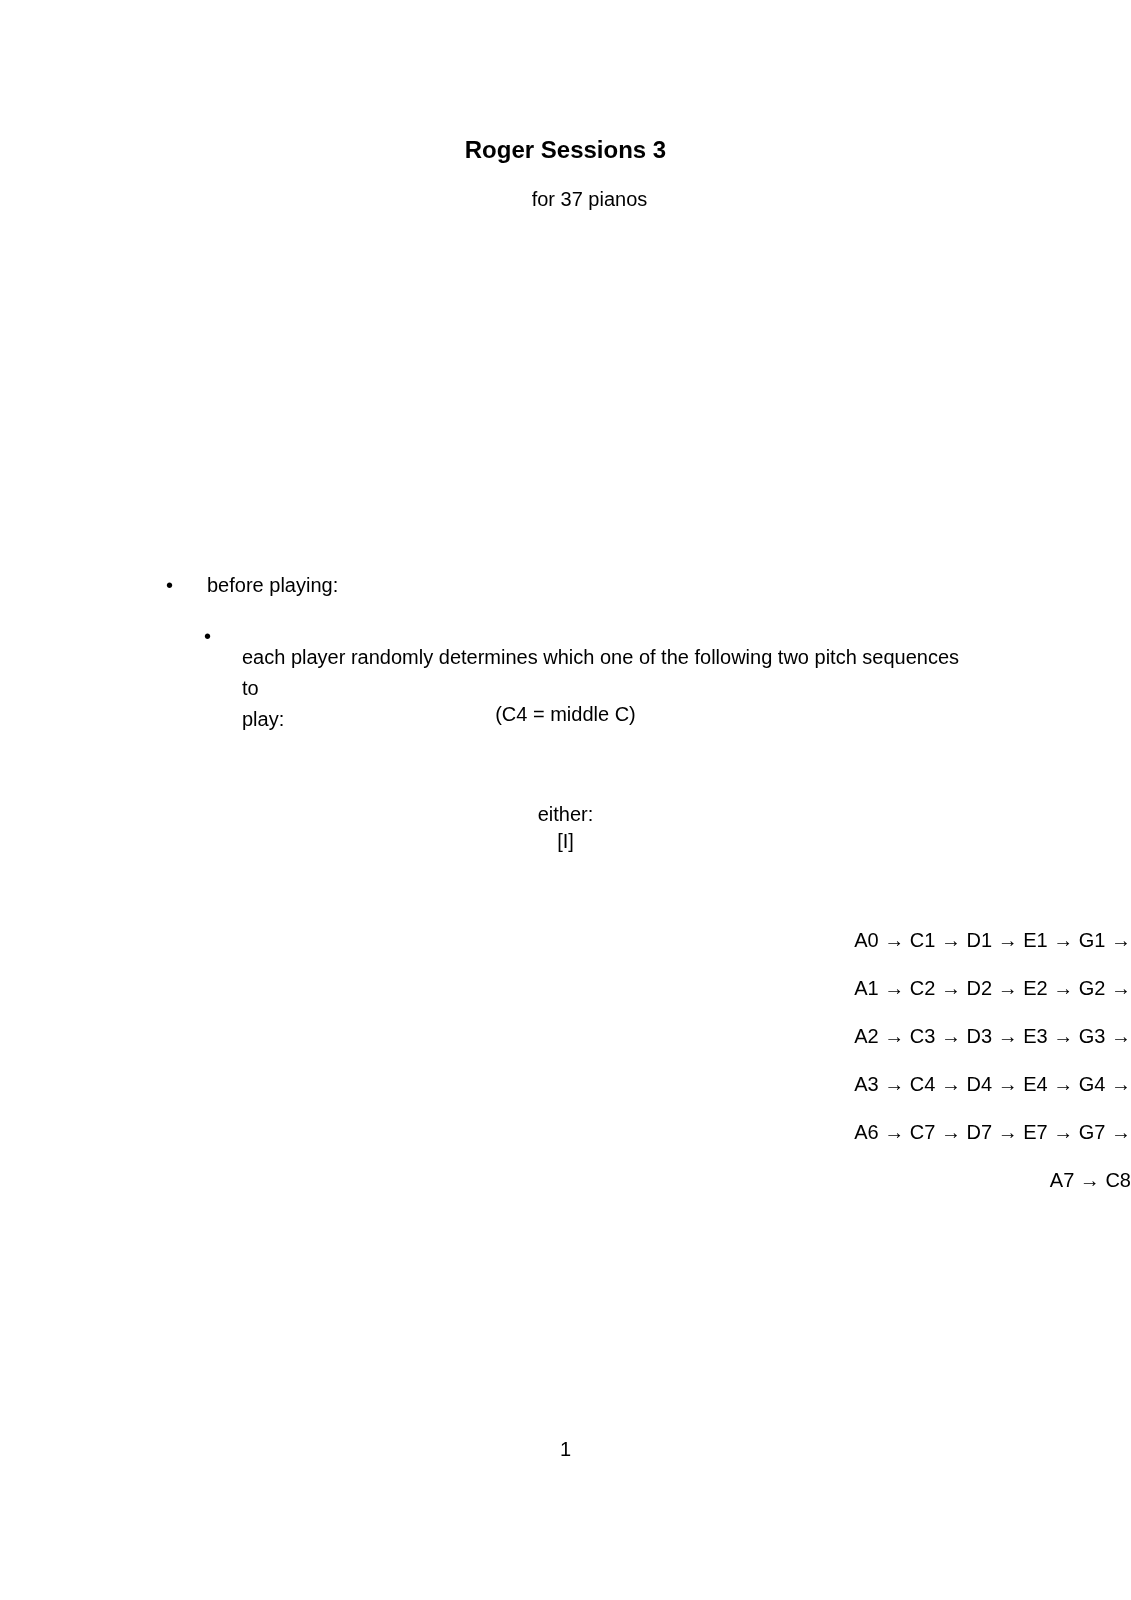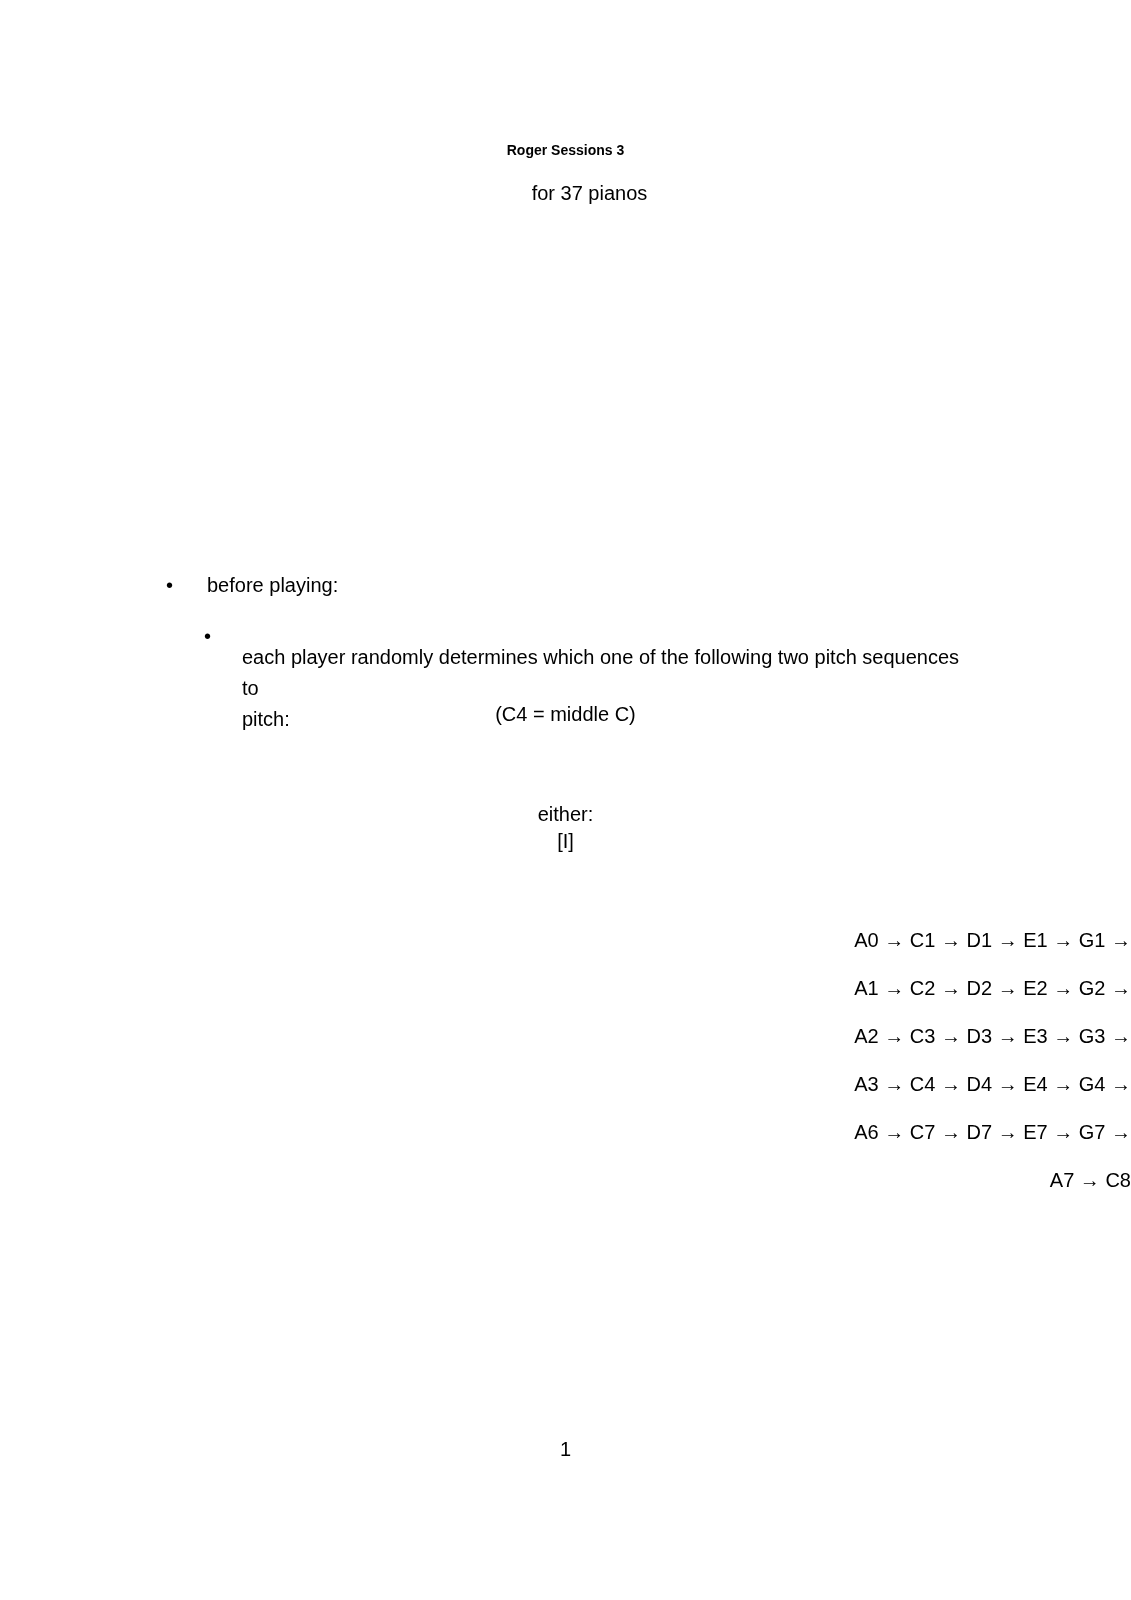--- a/index.html
+++ b/index.html
@@ -20,24 +20,24 @@
   .centered {
     position: absolute;
     left: 0;
     right: 0;
     text-align: center;
     line-height: 26px;
   }
   .doc-title {
     top: 137px;
     font-weight: 700;
-    font-size: 14px;
+    font-size: 24px;
   }
   .doc-subtitle {
-    top: 180px;
+    top: 186px;
     padding-left: 48px;
   }
   .bullet-item {
     position: absolute;
     display: flex;
     align-items: flex-start;
   }
   .bullet-item .marker {
     flex: 0 0 auto;
     line-height: inherit;
@@ -83,21 +83,21 @@
 
   <div class="bullet-item bullet-l1">
     <span class="marker">•</span>
     <span class="text">before playing:</span>
   </div>
 
   <div class="bullet-item bullet-l2">
     <span class="marker">•</span>
     <span class="text">
       <span class="line">each player randomly determines which one of the following two pitch sequences to</span><br>
-      <span class="line">pitch:</span>
+      <span class="line">play:</span>
     </span>
   </div>
 
   <div class="centered pitch-note">(C4 = middle C)</div>
 
   <div class="centered either-label">either:</div>
 
   <div class="centered sequence-label">[I]</div>
 
   <div class="sequence-list">

